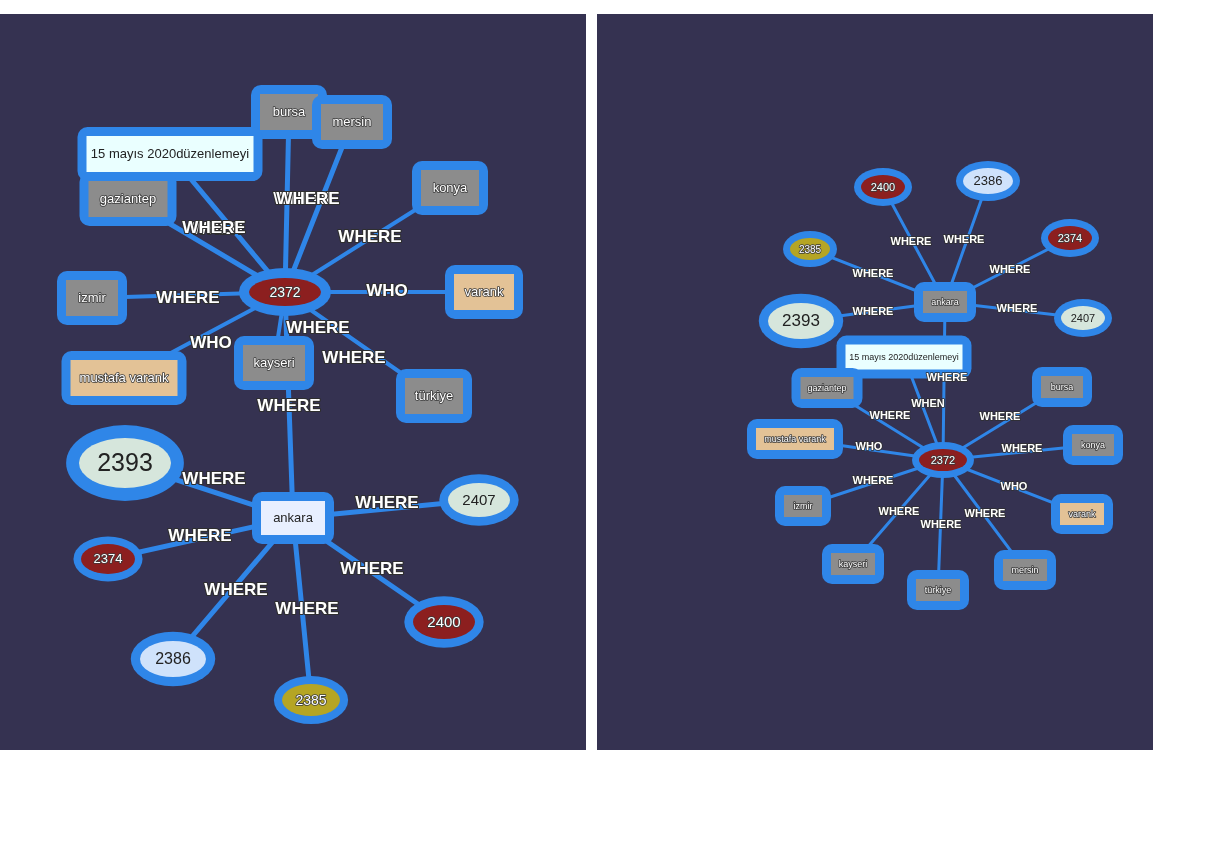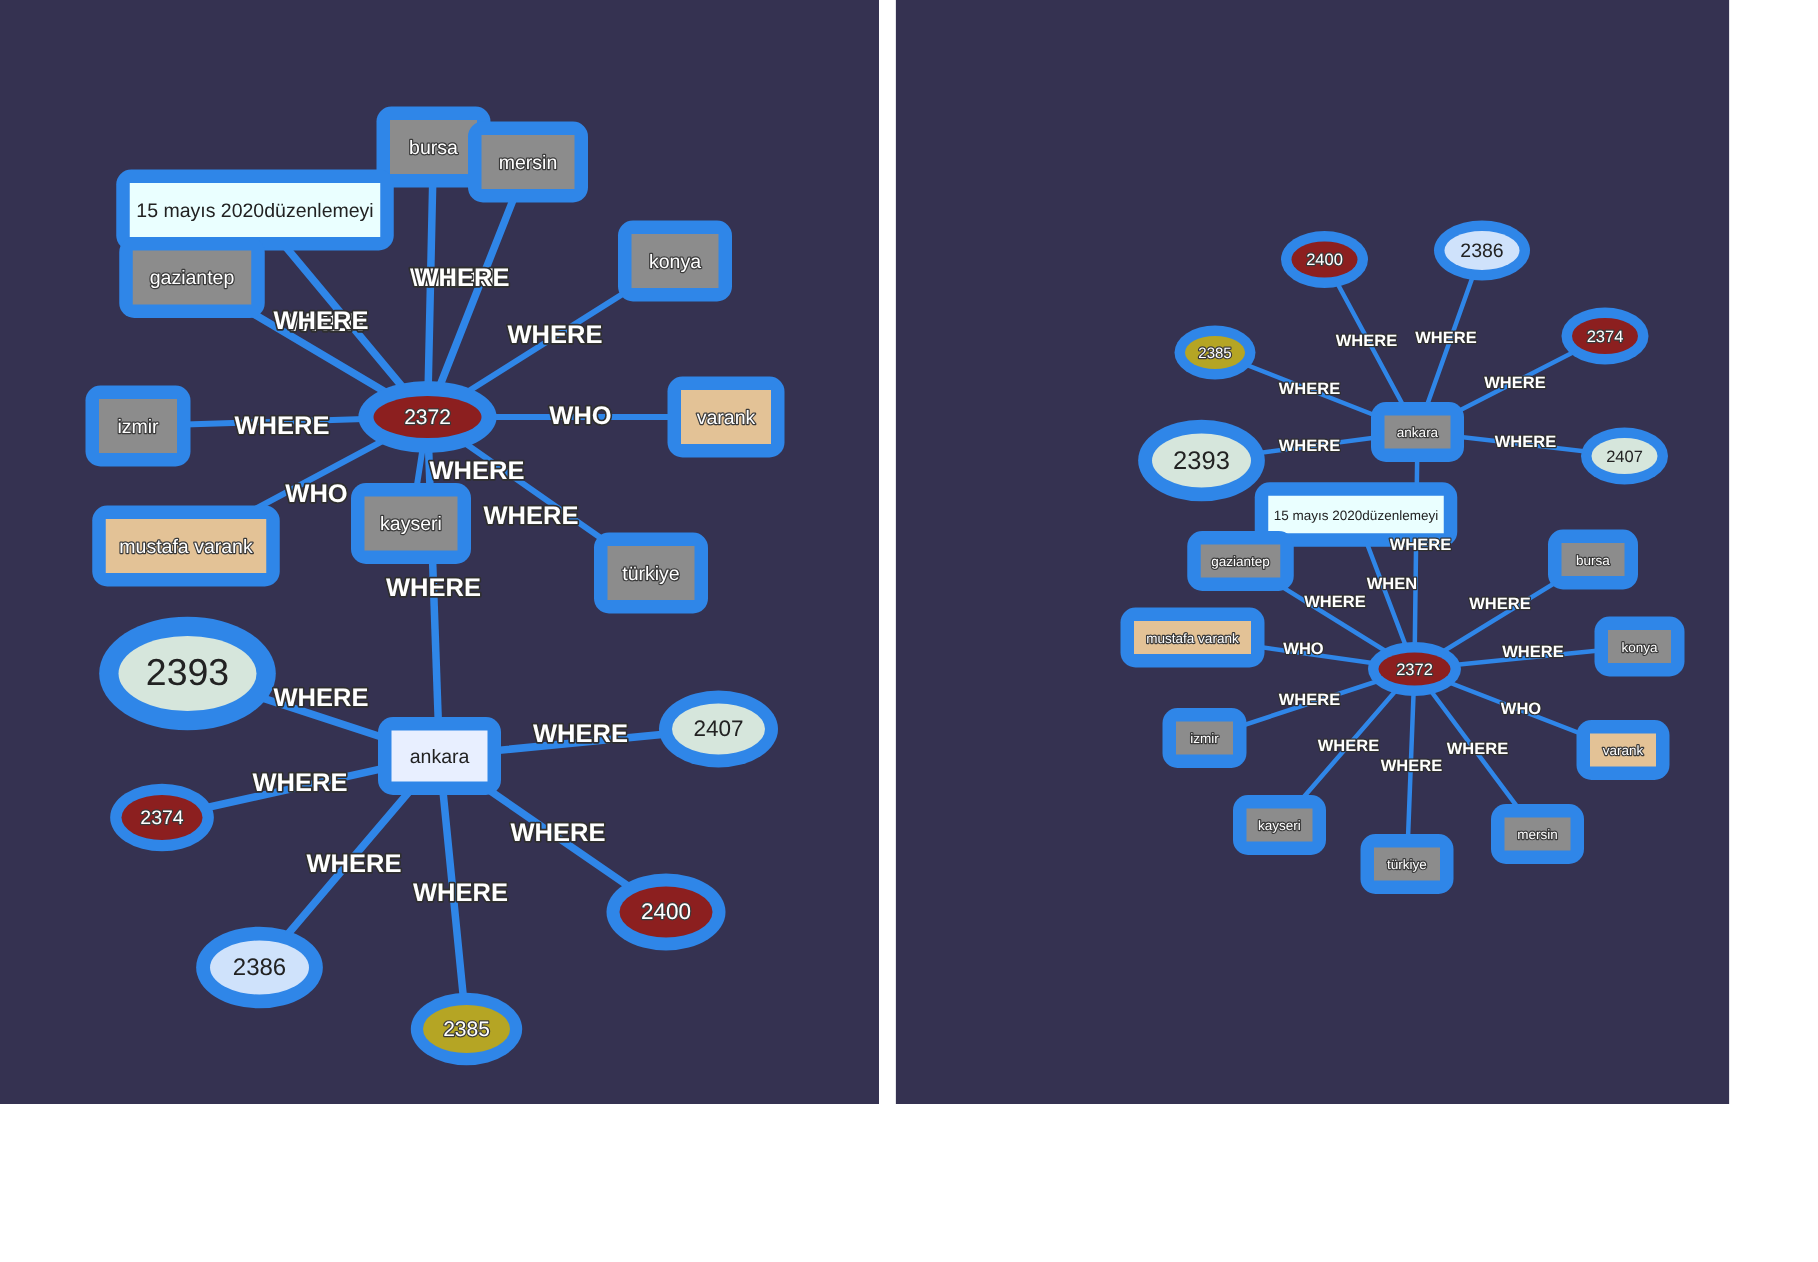--- a/index.html
+++ b/index.html
@@ -12,21 +12,21 @@
     font-family: "Liberation Sans", sans-serif;
   }
   #root {
     position: relative;
     width: 1212px;
     height: 841px;
     background: #ffffff;
   }
   .panel {
     position: absolute;
-    top: 0;
+    top: 14px;
     overflow: hidden;
   }
   #panel-left {
     left: 0;
     width: 586px;
     height: 736px;
   }
   #panel-right {
     left: 597px;
     width: 556px;

